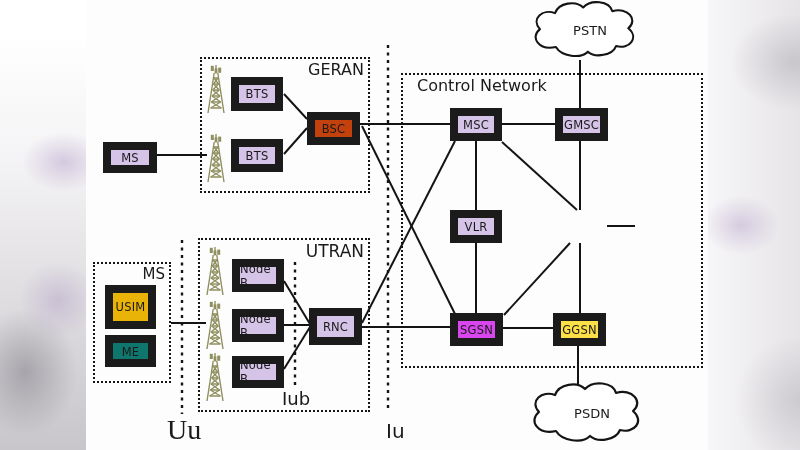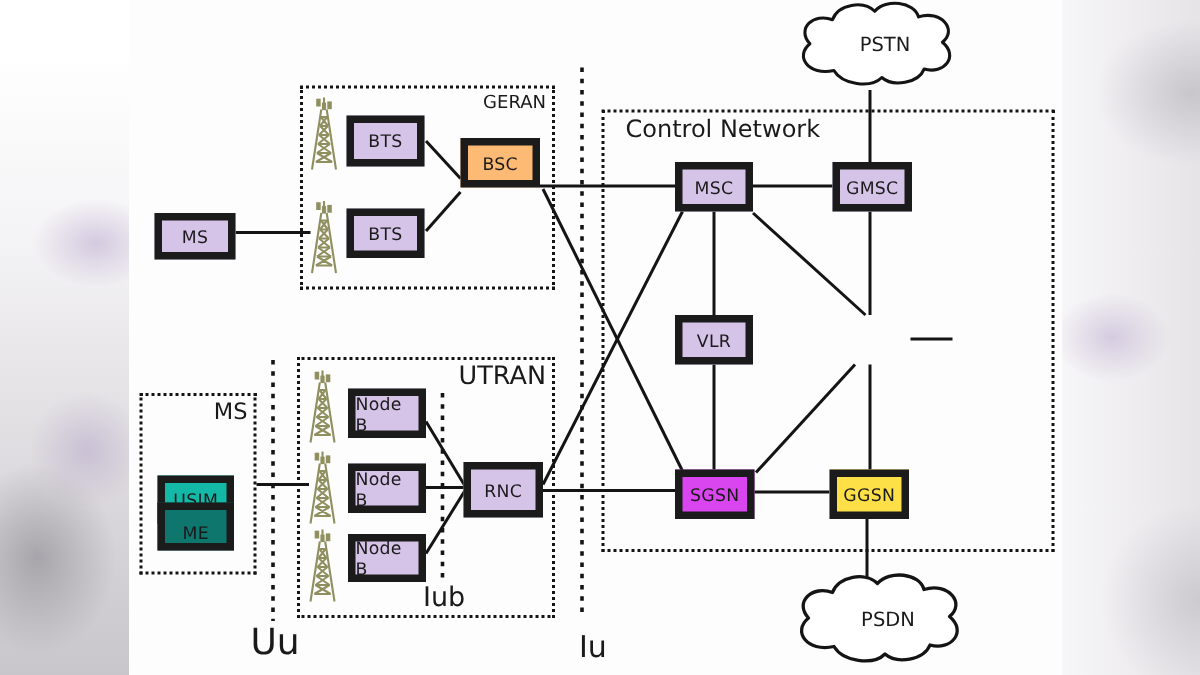--- a/index.html
+++ b/index.html
@@ -14,21 +14,21 @@
       linear-gradient(180deg,#ffffff 8%, #f4f3f5 35%, #e2e0e3 62%, #c9c6cb 100%);}
   #backdrop-right{left:706px;top:0;width:94px;height:450px;
     background:
       radial-gradient(55px 42px at 35px 225px, rgba(187,168,206,.5), transparent 70%),
       radial-gradient(85px 65px at 88px 62px, rgba(150,148,155,.38), transparent 75%),
       radial-gradient(85px 85px at 92px 400px, rgba(150,148,155,.32), transparent 75%),
       linear-gradient(90deg,#f7f6f8,#e6e4e7);}
   #canvas{left:86px;top:0;width:622px;height:450px;background:#fdfdfd;}
   #diagram-svg{position:absolute;left:0;top:0;width:800px;height:450px;z-index:2;}
   #overlay{position:absolute;left:0;top:0;width:800px;height:450px;z-index:3;pointer-events:none;}
-  .node{border:5px solid #0c4a6e;box-sizing:border-box;display:flex;align-items:center;justify-content:center;
+  .node{border:8px solid #0c4a6e;box-sizing:border-box;display:flex;align-items:center;justify-content:center;
         font-size:11.5px;letter-spacing:.2px;}
   .group{border:2px dotted #222;box-sizing:border-box;}
   .group-label{line-height:1;white-space:nowrap;}
   .iface-label{line-height:1;white-space:nowrap;}
   .cloud-label{text-align:center;font-size:13px;line-height:1;}
 </style>
 </head>
 <body>
 
 <div id="stage">
@@ -83,46 +83,46 @@
       <use href="#cloud-shape-def" transform="translate(586,31) scale(0.94)" style="color: rgb(20, 20, 20);"></use>
       <use href="#cloud-shape-def" transform="translate(588,414) scale(1)" style="color: rgb(20, 20, 20);"></use>
       <use href="#tower-shape-def" transform="translate(204,64)" style="color: rgb(143, 143, 96);"></use>
       <use href="#tower-shape-def" transform="translate(204,133)" style="color: rgb(143, 143, 96);"></use>
       <use href="#tower-shape-def" transform="translate(203,246)" style="color: rgb(143, 143, 96);"></use>
       <use href="#tower-shape-def" transform="translate(203,300)" style="color: rgb(143, 143, 96);"></use>
       <use href="#tower-shape-def" transform="translate(203,352)" style="color: rgb(143, 143, 96);"></use>
     </svg>
 
   <div id="overlay">
-      <div class="iface-label" style="left: 167px; top: 416px; font-size: 24px;">Uu</div>
+      <div class="iface-label" style="left: 167px; top: 416px; font-size: 28px; font-family: Liberation Serif, serif;">Uu</div>
       <div class="iface-label" style="left: 282px; top: 390px; font-size: 18px;">Iub</div>
       <div class="iface-label" style="left: 386px; top: 421px; font-size: 20px;">Iu</div>
       <div class="cloud-label" style="left: 556px; top: 24px; width: 68px;">PSTN</div>
       <div class="cloud-label" style="left: 558px; top: 407px; width: 68px;">PSDN</div>
       <div class="group" style="left: 200px; top: 57px; width: 170px; height: 136px; border-color: rgb(20, 20, 20);"></div>
-      <div class="group-label" style="font-size: 12px; top: 62px; right: 436px;">GERAN</div>
+      <div class="group-label" style="font-size: 16px; top: 62px; right: 436px;">GERAN</div>
       <div class="group" style="left: 198px; top: 238px; width: 172px; height: 174px; border-color: rgb(20, 20, 20);"></div>
       <div class="group-label" style="font-size: 17px; top: 243px; right: 436px;">UTRAN</div>
       <div class="group" style="left: 93px; top: 262px; width: 78px; height: 121px; border-color: rgb(20, 20, 20);"></div>
       <div class="group-label" style="font-size: 15px; top: 267px; right: 635px;">MS</div>
       <div class="group" style="left: 401px; top: 73px; width: 302px; height: 295px; border-color: rgb(20, 20, 20);"></div>
       <div class="group-label" style="font-size: 16px; top: 78px; left: 417px;">Control Network</div>
       <div class="node" style="left: 103px; top: 142px; width: 54px; height: 31px; background: rgb(214, 195, 232); border-color: rgb(27, 27, 27); color: rgb(26, 26, 26);">
         <span>MS</span>
       </div>
       <div class="node" style="left: 231px; top: 77px; width: 52px; height: 34px; background: rgb(214, 195, 232); border-color: rgb(27, 27, 27); color: rgb(26, 26, 26);">
         <span>BTS</span>
       </div>
       <div class="node" style="left: 231px; top: 139px; width: 52px; height: 33px; background: rgb(214, 195, 232); border-color: rgb(27, 27, 27); color: rgb(26, 26, 26);">
         <span>BTS</span>
       </div>
-      <div class="node" style="left: 307px; top: 92px; width: 53px; height: 33px; background: #fdba74; border-color: rgb(27, 27, 27); color: rgb(26, 26, 26);">
+      <div class="node" style="left: 307px; top: 112px; width: 53px; height: 33px; background: #c2410c; border-color: rgb(27, 27, 27); color: rgb(26, 26, 26);">
         <span>BSC</span>
       </div>
-      <div class="node" style="left: 105px; top: 285px; width: 51px; height: 32px; background: #14b8a6; border-color: rgb(27, 27, 27); color: rgb(26, 26, 26); margin-top: 32px;">
+      <div class="node" style="left: 105px; top: 285px; width: 51px; height: 44px; background: #eab308; border-color: rgb(27, 27, 27); color: rgb(26, 26, 26);">
         <span>USIM</span>
       </div>
       <div class="node" style="left: 105px; top: 335px; width: 51px; height: 32px; background: #0f766e; border-color: rgb(27, 27, 27); color: rgb(26, 26, 26); align-items: flex-end;">
         <span>ME</span>
       </div>
       <div class="node" style="left: 232px; top: 259px; width: 52px; height: 33px; background: rgb(214, 195, 232); border-color: rgb(27, 27, 27); color: rgb(26, 26, 26);">
         <span>Node B</span>
       </div>
       <div class="node" style="left: 232px; top: 309px; width: 52px; height: 33px; background: rgb(214, 195, 232); border-color: rgb(27, 27, 27); color: rgb(26, 26, 26);">
         <span>Node B</span>

